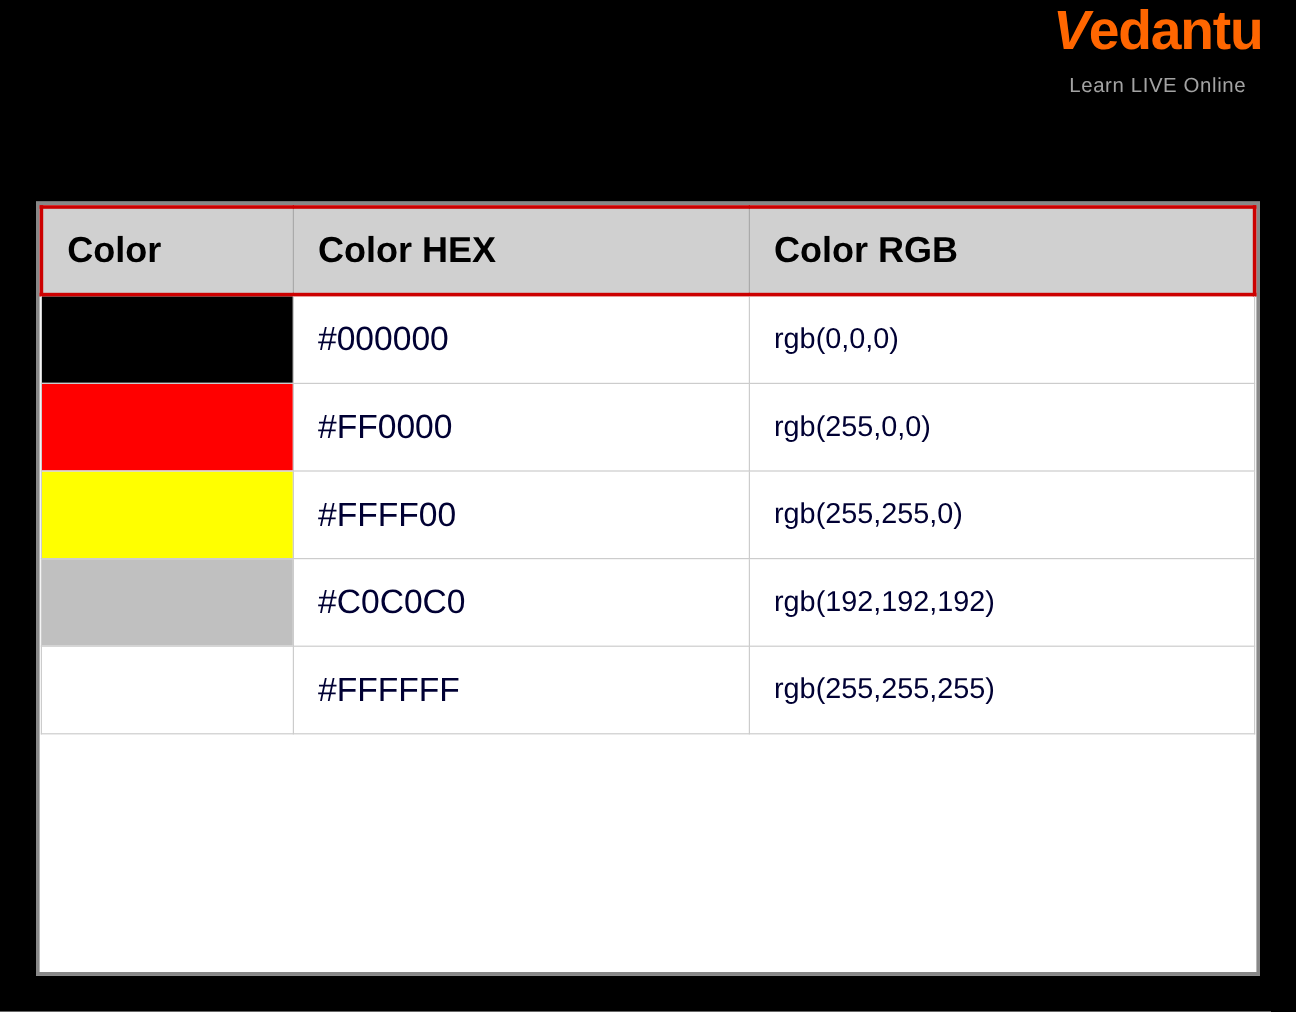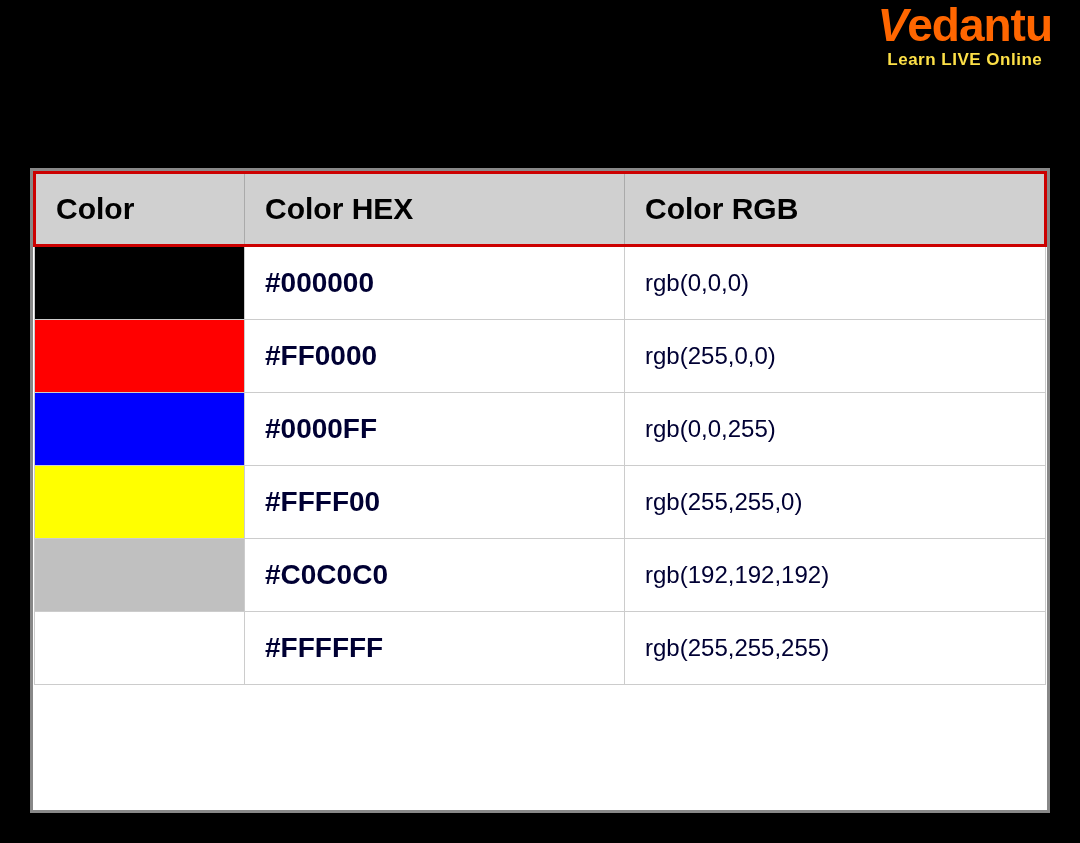--- a/index.html
+++ b/index.html
@@ -28,24 +28,24 @@
       line-height: 1;
       letter-spacing: -1px;
     }
 
     .logo-v {
       font-style: italic;
     }
 
     .logo-tagline {
       font-size: 17px;
-      color: #fde047;
-      font-weight: 700;
+      color: #a3a3a3;
+      font-weight: 400;
       letter-spacing: 0.5px;
-      margin-top: 2px;
+      margin-top: 14px;
     }
 
     .main-container {
       position: absolute;
       top: 168px;
       left: 30px;
       right: 30px;
       bottom: 30px;
       background: #ffffff;
       border: 3px solid #888888;
@@ -91,21 +91,20 @@
     .color-swatch {
       width: 100%;
       height: 72px;
       display: block;
     }
 
     .hex-cell {
       padding: 14px 20px;
       font-size: 28px;
       color: #000033;
-      font-weight: bold;
     }
 
     .rgb-cell {
       padding: 14px 20px;
       font-size: 24px;
       color: #000033;
     }
 
     thead th:first-child {
       width: 210px;
@@ -148,27 +147,20 @@
         </tr>
         <tr>
           <td class="color-cell">
             <div class="color-swatch" style="background-color: rgb(255, 0, 0);"></div>
           </td>
           <td class="hex-cell">#FF0000</td>
           <td class="rgb-cell">rgb(255,0,0)</td>
         </tr>
         <tr>
           <td class="color-cell">
-            <div class="color-swatch" style="background-color: rgb(0, 0, 255);"></div>
-          </td>
-          <td class="hex-cell">#0000FF</td>
-          <td class="rgb-cell">rgb(0,0,255)</td>
-        </tr>
-        <tr>
-          <td class="color-cell">
             <div class="color-swatch" style="background-color: rgb(255, 255, 0);"></div>
           </td>
           <td class="hex-cell">#FFFF00</td>
           <td class="rgb-cell">rgb(255,255,0)</td>
         </tr>
         <tr>
           <td class="color-cell">
             <div class="color-swatch" style="background-color: rgb(192, 192, 192);"></div>
           </td>
           <td class="hex-cell">#C0C0C0</td>

